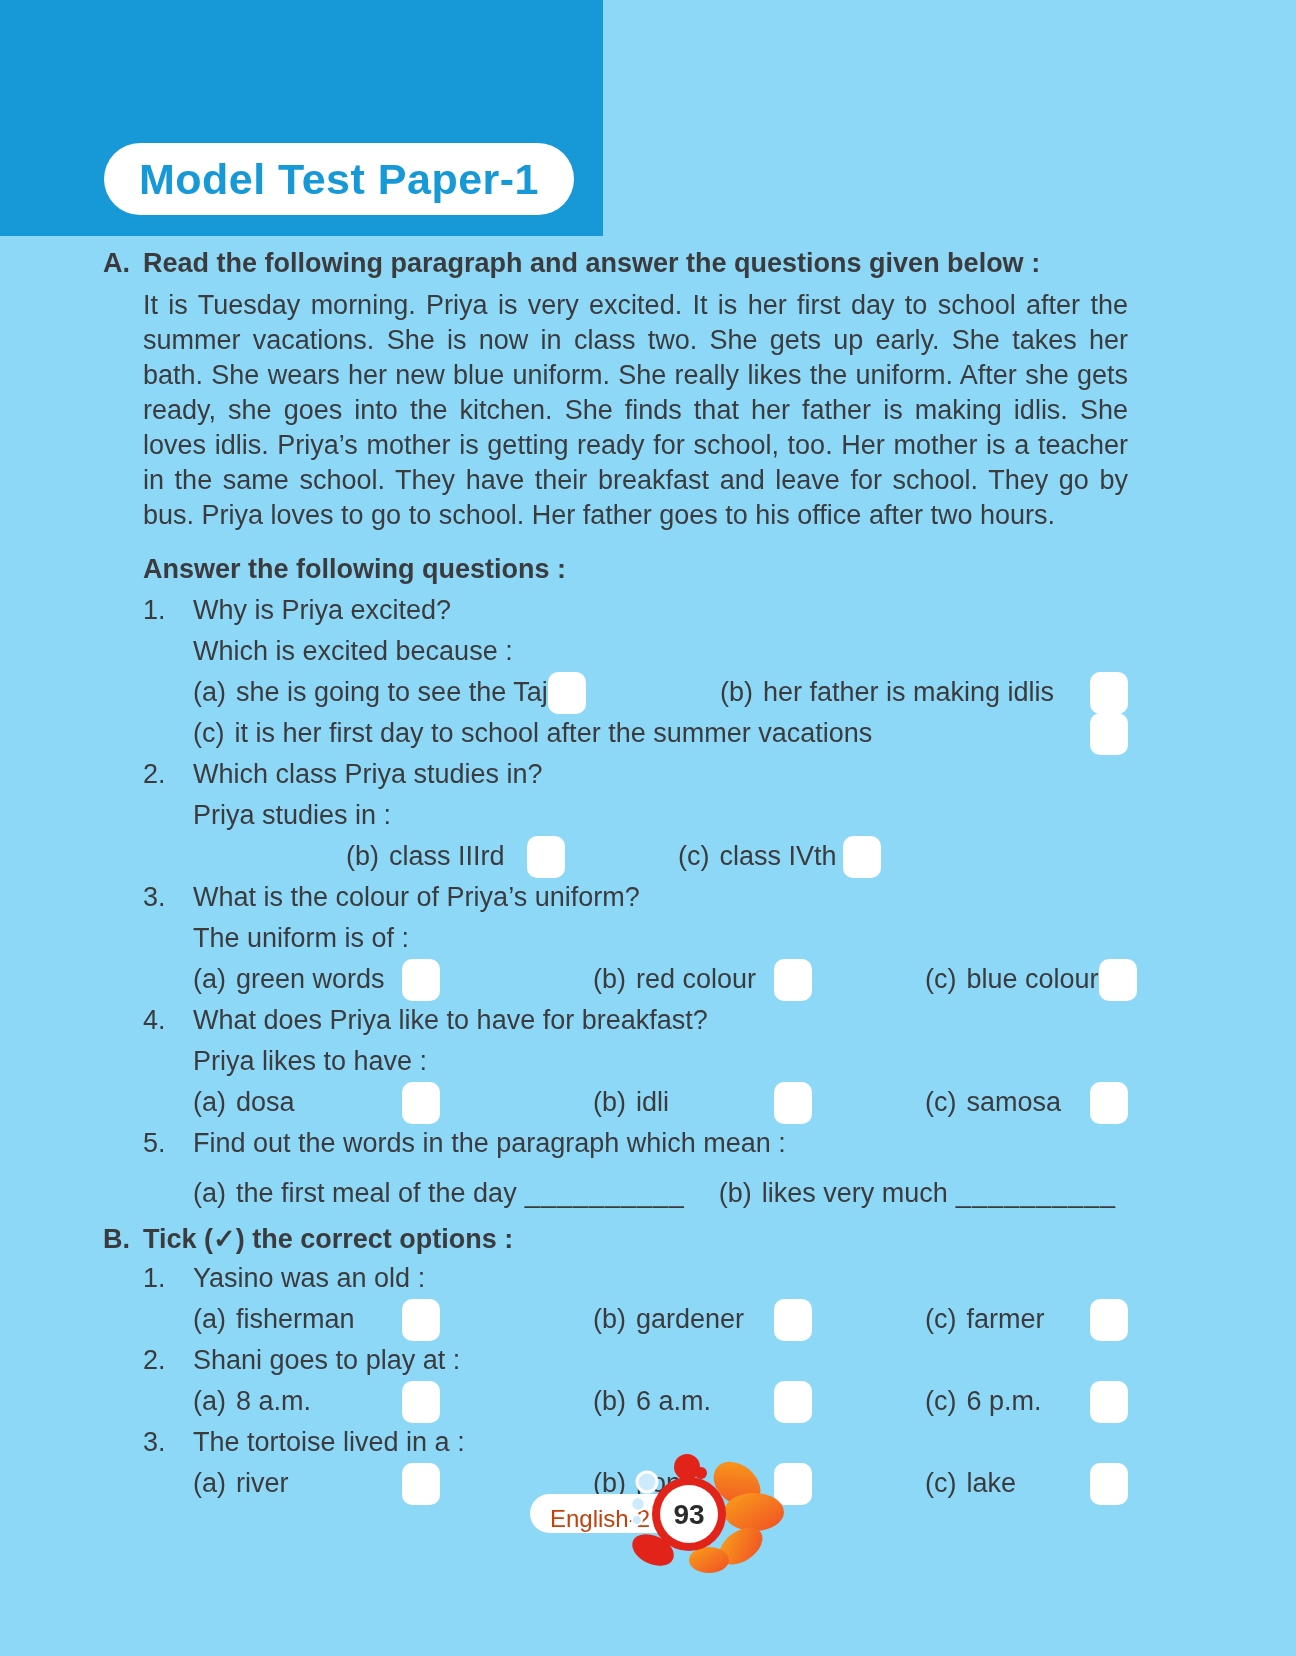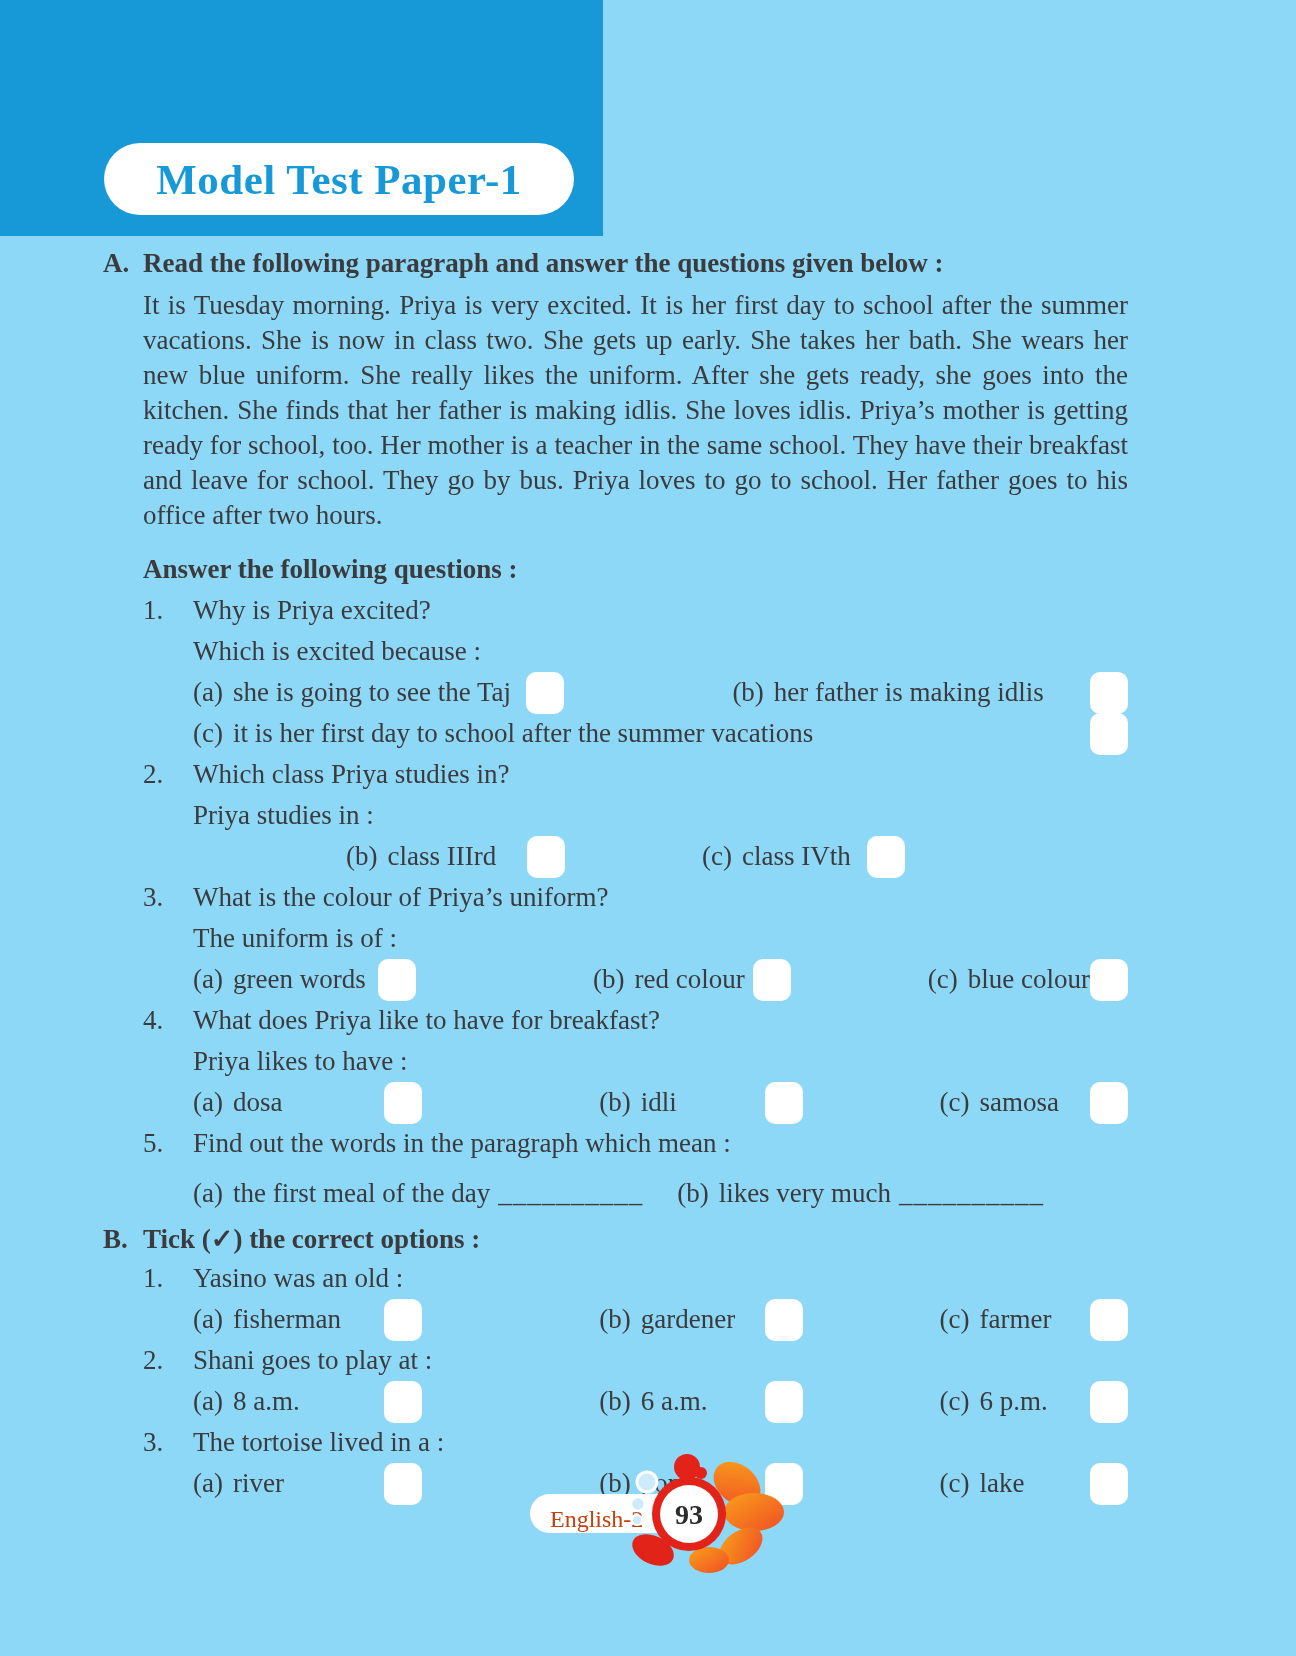--- a/index.html
+++ b/index.html
@@ -1,32 +1,32 @@
 <!DOCTYPE html>
 <html><head>
 <meta charset="utf-8">
 <style>
   html,body{margin:0;padding:0;background:#e8e8e8;}
   .page{position:relative;width:1296px;height:1656px;background:#8DD7F7;overflow:hidden;
-        font-family:Liberation Serif, serif;color:#3B3B3D;}
+        font-family:Liberation Sans, sans-serif;color:#3B3B3D;}
   
   .header-band{position:absolute;left:0;top:0;width:603px;height:236px;background:#1799D8;}
   .title-pill{position:absolute;left:104px;top:143px;width:470px;height:72px;background:#ffffff;
               border-radius:36px;display:flex;align-items:center;justify-content:center;}
   .title-text{font-size:43px;font-weight:bold;color:#1799D8;letter-spacing:.5px;white-space:nowrap;}
   
   .content{position:absolute;left:103px;top:244px;width:1025px;}
   .sec-heading{display:flex;font-weight:bold;font-size:27px;line-height:38px;}
   .sec-label{width:40px;flex:none;}
   .paragraph{margin:6px 0 8px 40px;width:985px;font-size:27px;line-height:35px;text-align:justify;}
   .sub-heading{margin:16px 0 0 40px;font-weight:bold;font-size:27px;line-height:41px;}
   .q-line{display:flex;font-size:27px;line-height:41px;}
   .q-num{margin-left:40px;width:50px;flex:none;}
   .q-stem{margin-left:90px;font-size:27px;line-height:41px;}
-  .opt-row{margin-left:90px;display:flex;align-items:center;height:41px;font-size:27px;gap:24px;}
+  .opt-row{margin-left:90px;display:flex;align-items:center;height:41px;font-size:27px;}
   .opt-cell{display:flex;justify-content:space-between;align-items:center;height:41px;}
   .opt-group{white-space:nowrap;}
   .opt-label{margin-right:10px;}
   .cell-a{width:247px}
   .cell-b{width:219px;margin-left:153px}
   .cell-c{width:203px;margin-left:113px}
   .cell-q1a{width:383px}
   .cell-q1b{width:408px;margin-left:144px}
   .cell-q1c{width:935px}
   .checkbox{width:38px;height:42px;background:#ffffff;border-radius:10px;flex:none;}

